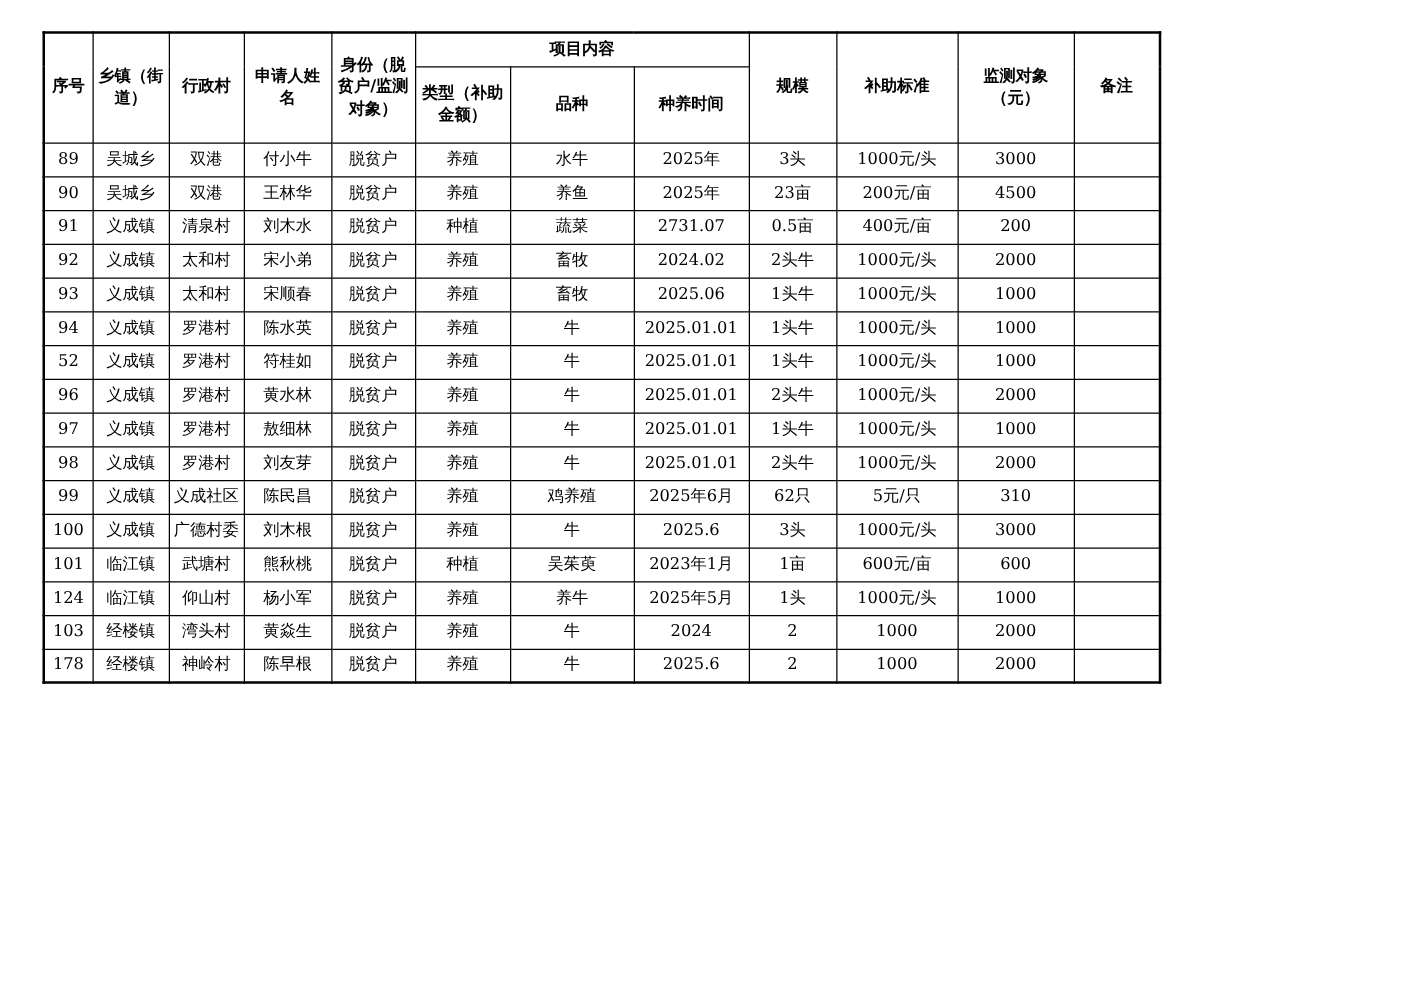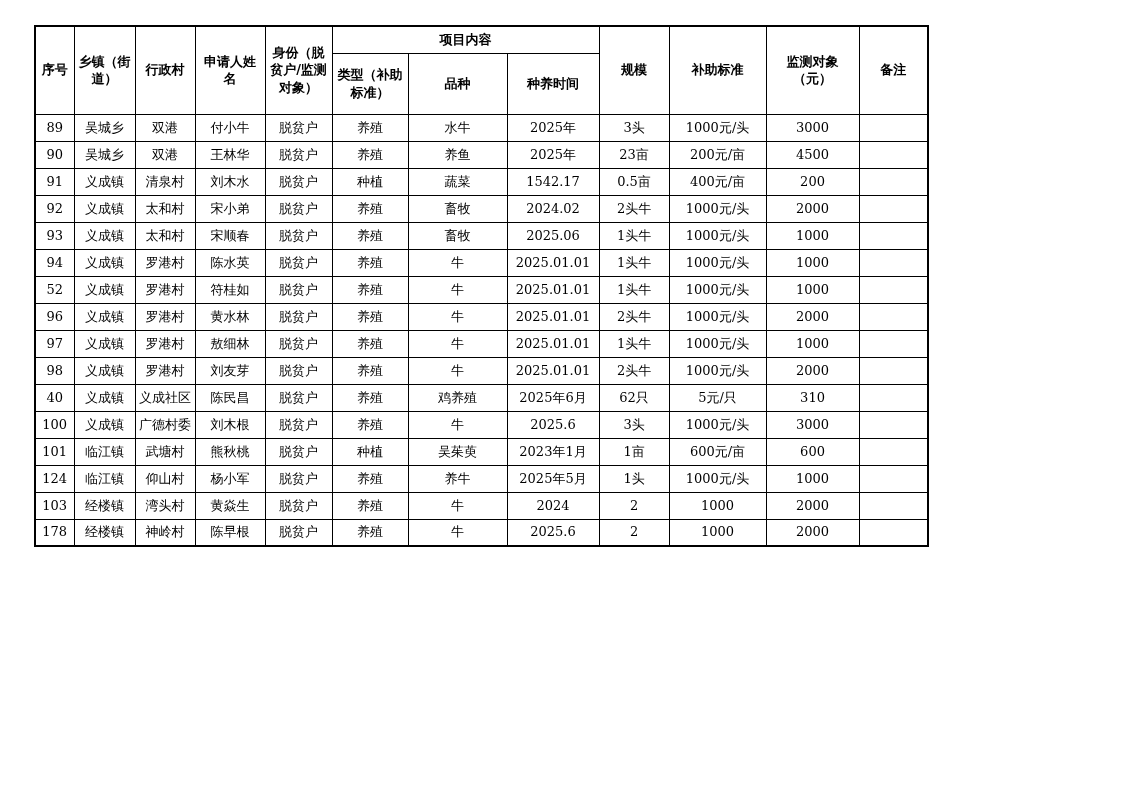--- a/index.html
+++ b/index.html
@@ -71,21 +71,21 @@
         <th rowspan="2">行政村</th>
         <th rowspan="2">申请人姓名</th>
         <th rowspan="2">身份（脱贫户/监测对象）</th>
         <th colspan="3">项目内容</th>
         <th rowspan="2">规模</th>
         <th rowspan="2">补助标准</th>
         <th rowspan="2">监测对象（元）</th>
         <th rowspan="2">备注</th>
       </tr>
       <tr class="sub-row">
-        <th>类型（补助标准）</th>
+        <th>类型（补助金额）</th>
         <th>品种</th>
         <th>种养时间</th>
       </tr>
     </thead>
     <tbody>
         <tr>
           <td>89</td>
           <td>吴城乡</td>
           <td>双港</td>
           <td>付小牛</td>
@@ -113,21 +113,21 @@
           <td></td>
         </tr>
         <tr>
           <td>91</td>
           <td>义成镇</td>
           <td>清泉村</td>
           <td>刘木水</td>
           <td>脱贫户</td>
           <td>种植</td>
           <td>蔬菜</td>
-          <td>1542.17</td>
+          <td>2731.07</td>
           <td>0.5亩</td>
           <td>400元/亩</td>
           <td>200</td>
           <td></td>
         </tr>
         <tr>
           <td>92</td>
           <td>义成镇</td>
           <td>太和村</td>
           <td>宋小弟</td>
@@ -218,21 +218,21 @@
           <td>脱贫户</td>
           <td>养殖</td>
           <td>牛</td>
           <td>2025.01.01</td>
           <td>2头牛</td>
           <td>1000元/头</td>
           <td>2000</td>
           <td></td>
         </tr>
         <tr>
-          <td>40</td>
+          <td>99</td>
           <td>义成镇</td>
           <td>义成社区</td>
           <td>陈民昌</td>
           <td>脱贫户</td>
           <td>养殖</td>
           <td>鸡养殖</td>
           <td>2025年6月</td>
           <td>62只</td>
           <td>5元/只</td>
           <td>310</td>

